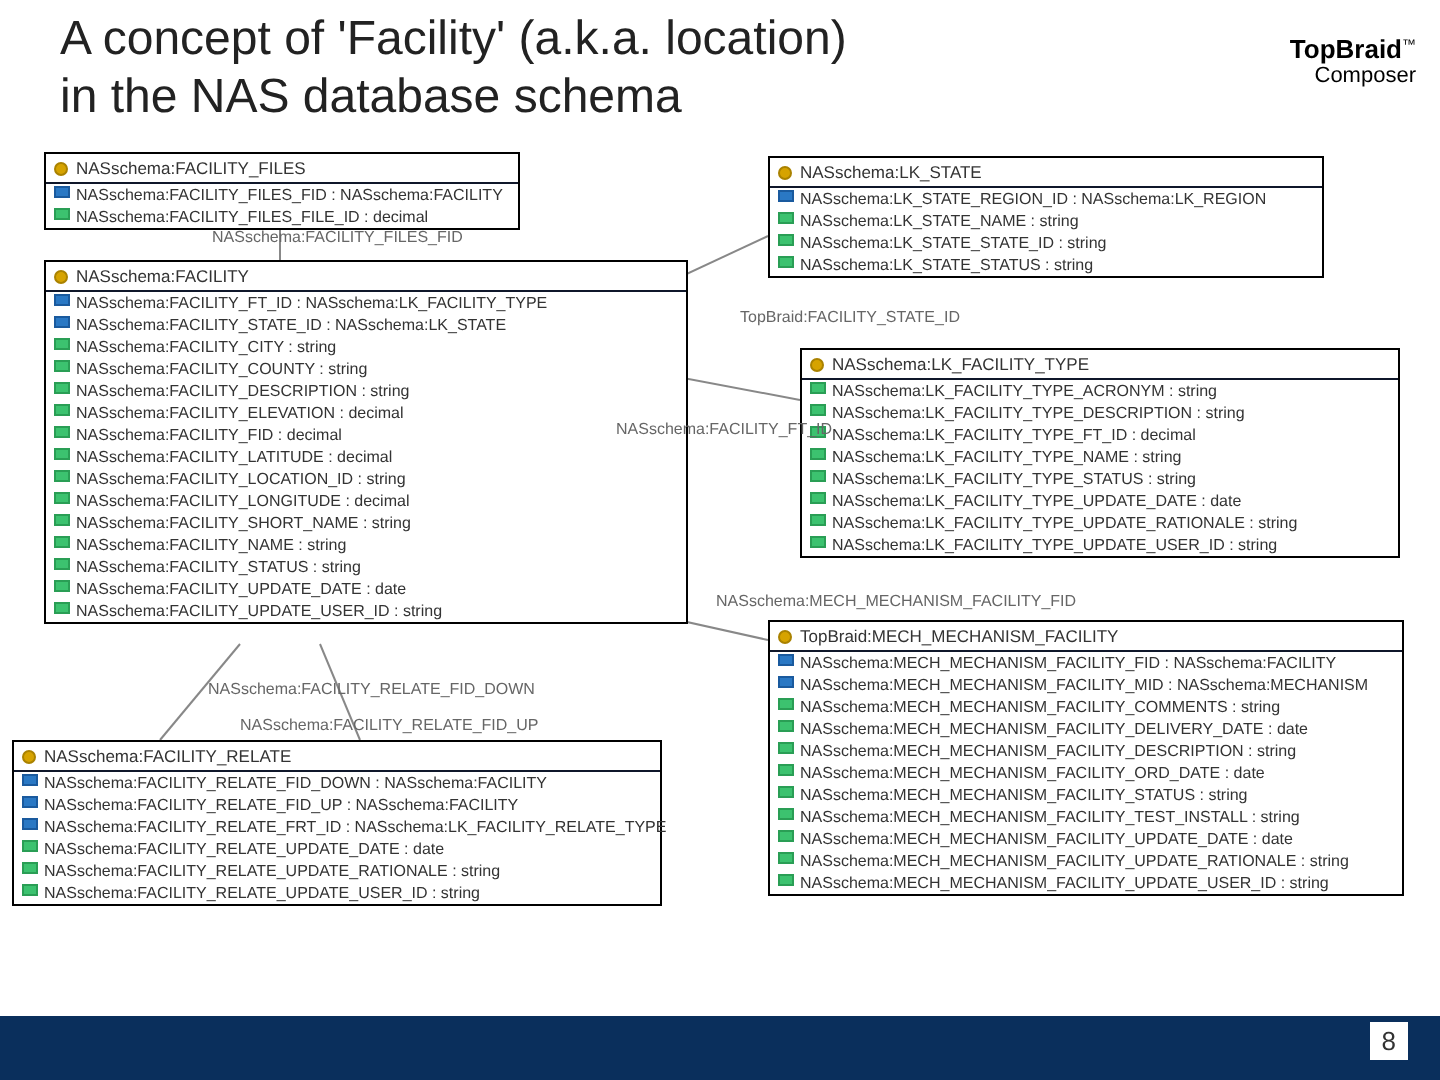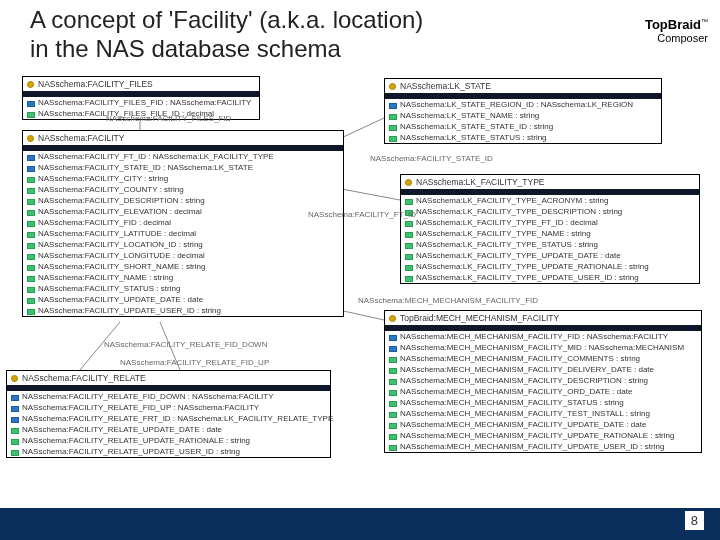--- a/index.html
+++ b/index.html
@@ -2,23 +2,23 @@
 <html><head>
 <meta charset="utf-8">
 <style>
   * { margin:0; padding:0; box-sizing:border-box; }
   body { width:720px; height:540px; background:#fff; font-family:Arial,Helvetica,sans-serif; position:relative; overflow:hidden; }
   .title { position:absolute; top:6px; left:30px; font-size:24px; font-weight:400; color:#222; line-height:1.2; }
   .logo { position:absolute; top:18px; right:12px; font-size:11px; text-align:right; line-height:1.1; }
   .logo b { font-weight:bold; font-size:13px; }
   .tm { font-size:7px; vertical-align:super; }
   .entity { position:absolute; border:1px solid #000; background:#fff; }
-  .entity .hdr { display:flex; align-items:center; padding:2px 4px; border-bottom:6px solid #0f172a; font-size:8.5px; color:#333; }
+  .entity .hdr { display:flex; align-items:center; padding:2px 4px; border-bottom:1px solid #0f172a; font-size:8.5px; color:#333; }
   .entity .hdr .dot { width:7px; height:7px; border-radius:50%; background:#d6a300; border:1px solid #aa8200; margin-right:4px; flex-shrink:0; }
-  .entity .attr { display:flex; align-items:flex-end; padding:1px 4px; font-size:8px; color:#333; white-space:nowrap; }
+  .entity .attr { display:flex; align-items:flex-start; padding:1px 4px; font-size:8px; color:#333; white-space:nowrap; }
   .entity .attr .box { width:8px; height:6px; margin-right:3px; flex-shrink:0; }
   .box.fk { background:#2a78c4; border:1px solid #1a5a9e; }
   .box.col{ background:#3cc26f; border:1px solid #2a9e55; }
   .conn { position:absolute; font-size:8px; color:#666; }
   .pagebadge { position:absolute; bottom:10px; right:16px; font-size:13px; background:#fff; color:#333; padding:2px 6px; }
   .bluebar { position:absolute; left:0; bottom:0; width:720px; height:32px; background:#0a2f5c; z-index:-1; }
   svg.lines { position:absolute; top:0; left:0; width:720px; height:540px; pointer-events:none; }
 </style>
 </head>
 <body>
@@ -261,21 +261,21 @@
         <span>NASschema:FACILITY_RELATE_UPDATE_RATIONALE : string</span>
       </div>
       <div class="attr">
         <span class="box col"></span>
         <span>NASschema:FACILITY_RELATE_UPDATE_USER_ID : string</span>
       </div>
     </div>
   </div>
 <div id="conn-mount">
     <div class="conn" style="left: 106px; top: 114px;">NASschema:FACILITY_FILES_FID</div>
-    <div class="conn" style="left: 370px; top: 154px;">NASschema:FACILITY_STATE_ID</div>
+    <div class="conn" style="left: 370px; top: 154px;">TopBraid:FACILITY_STATE_ID</div>
     <div class="conn" style="left: 308px; top: 210px;">NASschema:FACILITY_FT_ID</div>
     <div class="conn" style="left: 358px; top: 296px;">NASschema:MECH_MECHANISM_FACILITY_FID</div>
     <div class="conn" style="left: 104px; top: 340px;">NASschema:FACILITY_RELATE_FID_DOWN</div>
     <div class="conn" style="left: 120px; top: 358px;">NASschema:FACILITY_RELATE_FID_UP</div>
   </div>
 
 <div class="bluebar"></div>
 <div class="pagebadge">8</div>
 
 </body></html>

